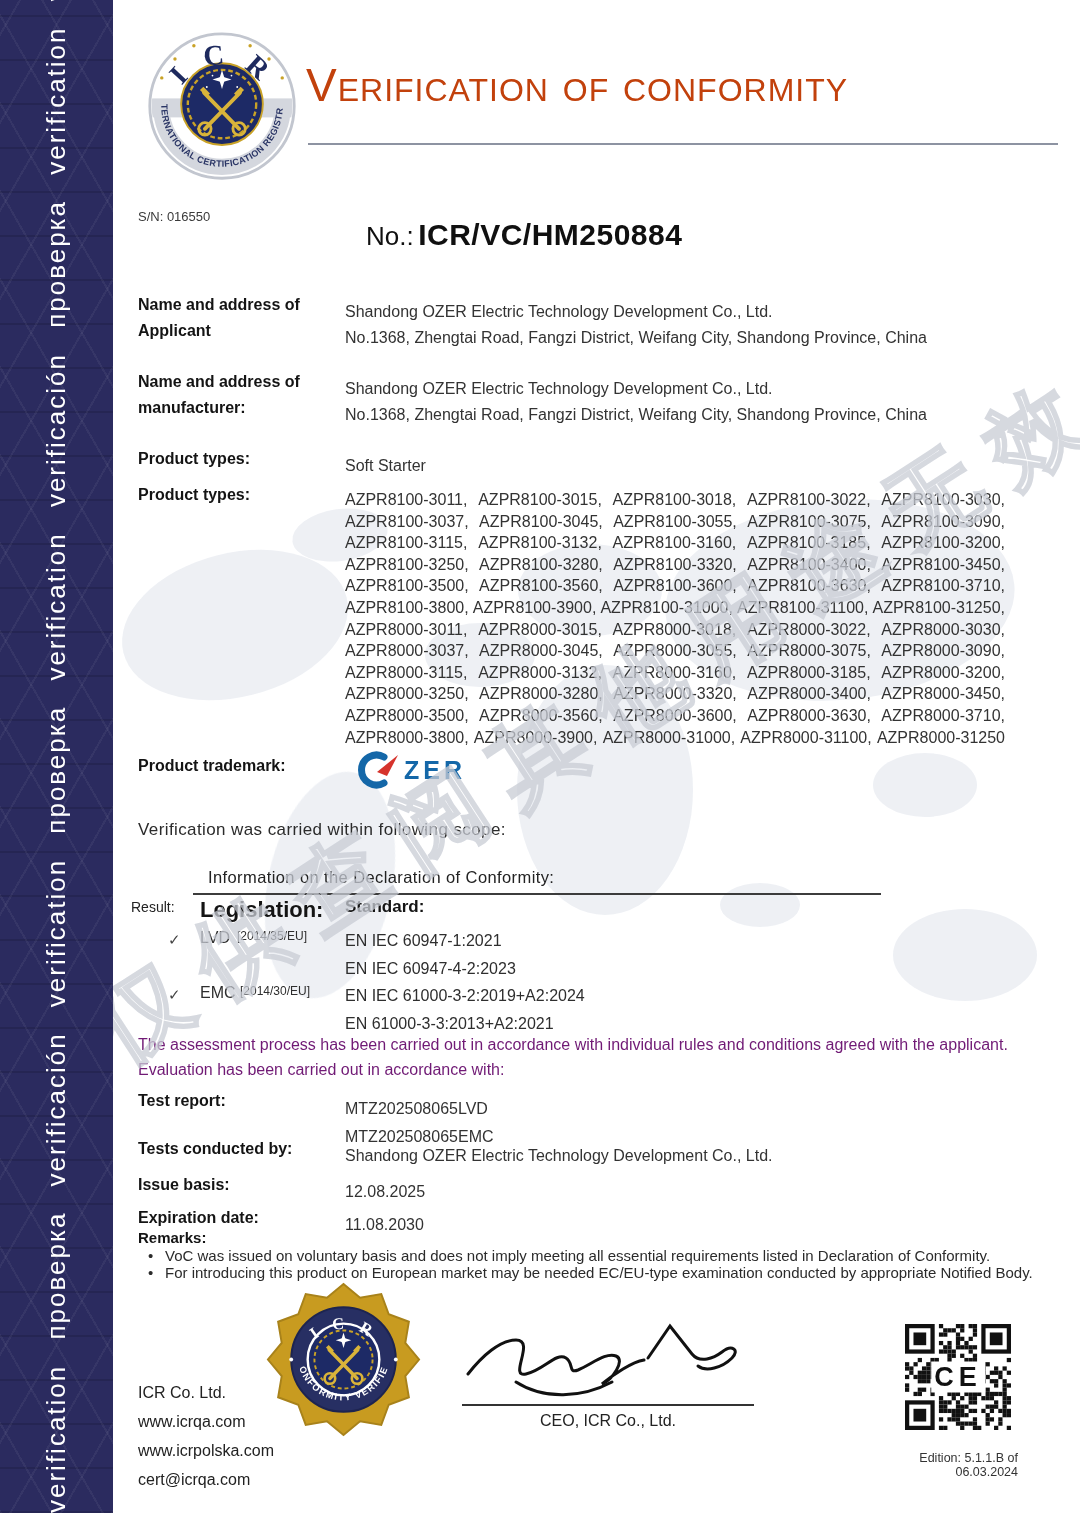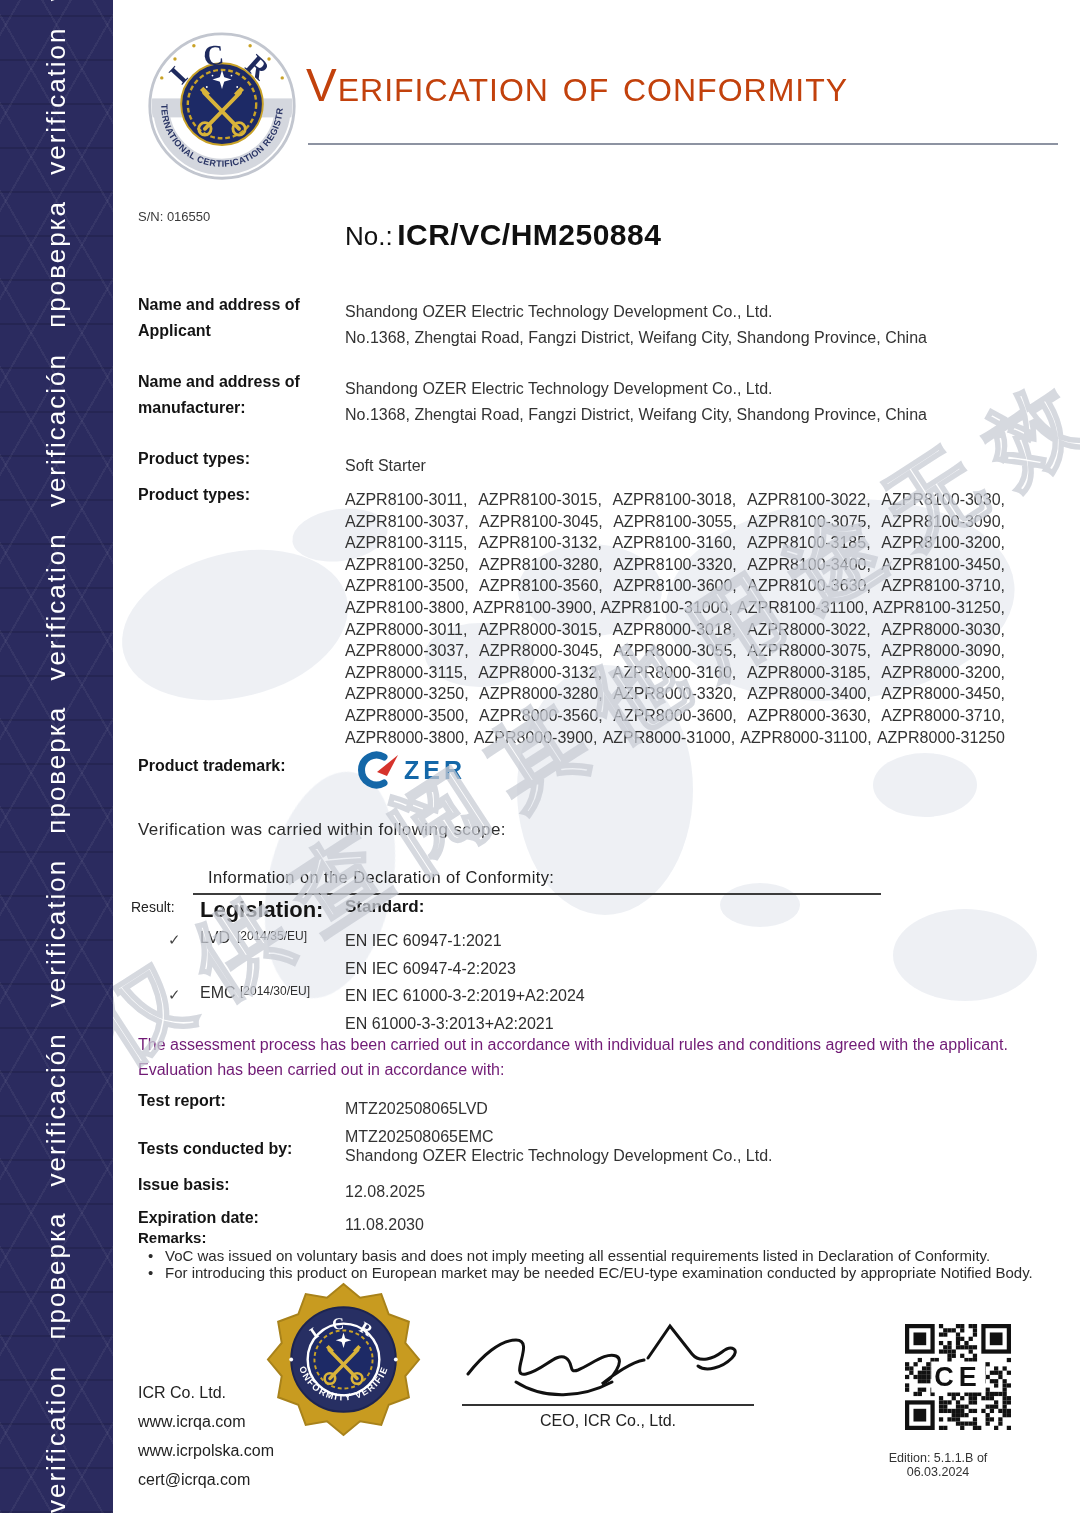--- a/index.html
+++ b/index.html
@@ -32,21 +32,21 @@
   .content{position:absolute;left:0;top:0;width:1080px;height:1527px;z-index:1;}
   .abs{position:absolute;}
   
   .seal-top{left:146px;top:30px;width:152px;height:152px;}
   .title{
     left:306px;top:58px;width:756px;font-variant:small-caps;
     font-size:46px;letter-spacing:1px;color:#c2410c;font-weight:500;white-space:nowrap;
   }
   .title-rule{left:308px;top:143px;width:750px;height:2px;background:#8d93a2;}
   .serial{left:138px;top:209px;font-size:13px;color:#3a3a3a;}
-  .cert-line{left:345px;top:218px;white-space:nowrap;color:#101010;text-align:right;}
+  .cert-line{left:366px;top:218px;white-space:nowrap;color:#101010;text-align:right;}
   .cert-no-label{font-size:26px;}
   .cert-no{font-size:30px;font-weight:bold;letter-spacing:.5px;}
   
   .lbl{left:138px;width:205px;font-size:16px;font-weight:bold;color:#141414;line-height:26px;}
   .val{left:345px;width:672px;font-size:16px;color:#333;line-height:26px;margin-top:7px;}
   .types-line{text-align:justify;text-align-last:justify;line-height:21.6px;}
   .scope{left:138px;top:820px;font-size:17px;letter-spacing:.4px;color:#2b2b2b;}
   
   .tbl-heading{left:208px;top:868px;font-size:16.5px;letter-spacing:.4px;color:#222;}
   .tbl-rule{left:193px;top:893px;width:688px;height:2px;background:#3c3c3c;}
@@ -67,21 +67,21 @@
   .company{left:138px;top:1378px;font-size:16px;line-height:29px;color:#222;}
   .signature{left:455px;top:1312px;width:310px;height:100px;}
   .sig-rule{left:462px;top:1404px;width:292px;height:2px;background:#333;}
   .ceo{left:462px;top:1412px;width:292px;text-align:center;font-size:16px;color:#222;}
   .qr-wrap{left:905px;top:1324px;width:106px;height:106px;}
   .qr-wrap svg{width:106px;height:106px;display:block;}
   .ce-overlay{
     position:absolute;left:50%;top:50%;transform:translate(-50%,-50%);
     background:#fff;padding:0 3px;font-size:27px;font-weight:700;letter-spacing:5px;color:#111;
   }
-  .edition{left:858px;top:1451px;width:160px;text-align:center;font-size:12.5px;color:#333;}
+  .edition{left:858px;top:1451px;width:160px;text-align:right;font-size:12.5px;color:#333;}
 </style>
 </head>
 <body>
 
 <div class="page">
 
   <svg class="map" width="1080" height="1527" viewBox="0 0 1080 1527">
     <g fill="#e0e4ec" opacity="0.55">
       <ellipse cx="235" cy="625" rx="115" ry="72" transform="rotate(-14 235 625)"></ellipse>
       <ellipse cx="340" cy="535" rx="48" ry="26" transform="rotate(-8 340 535)"></ellipse>

